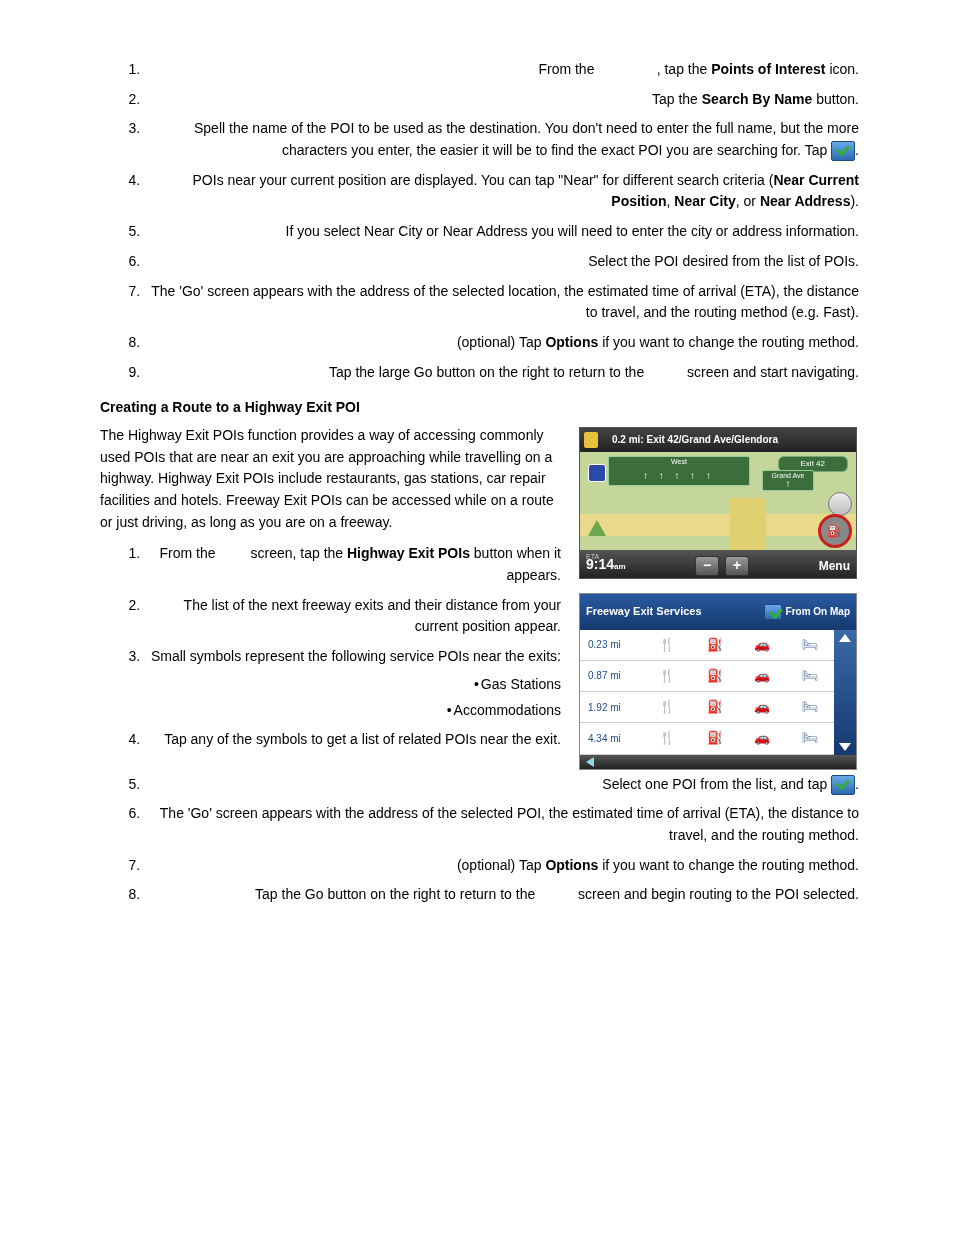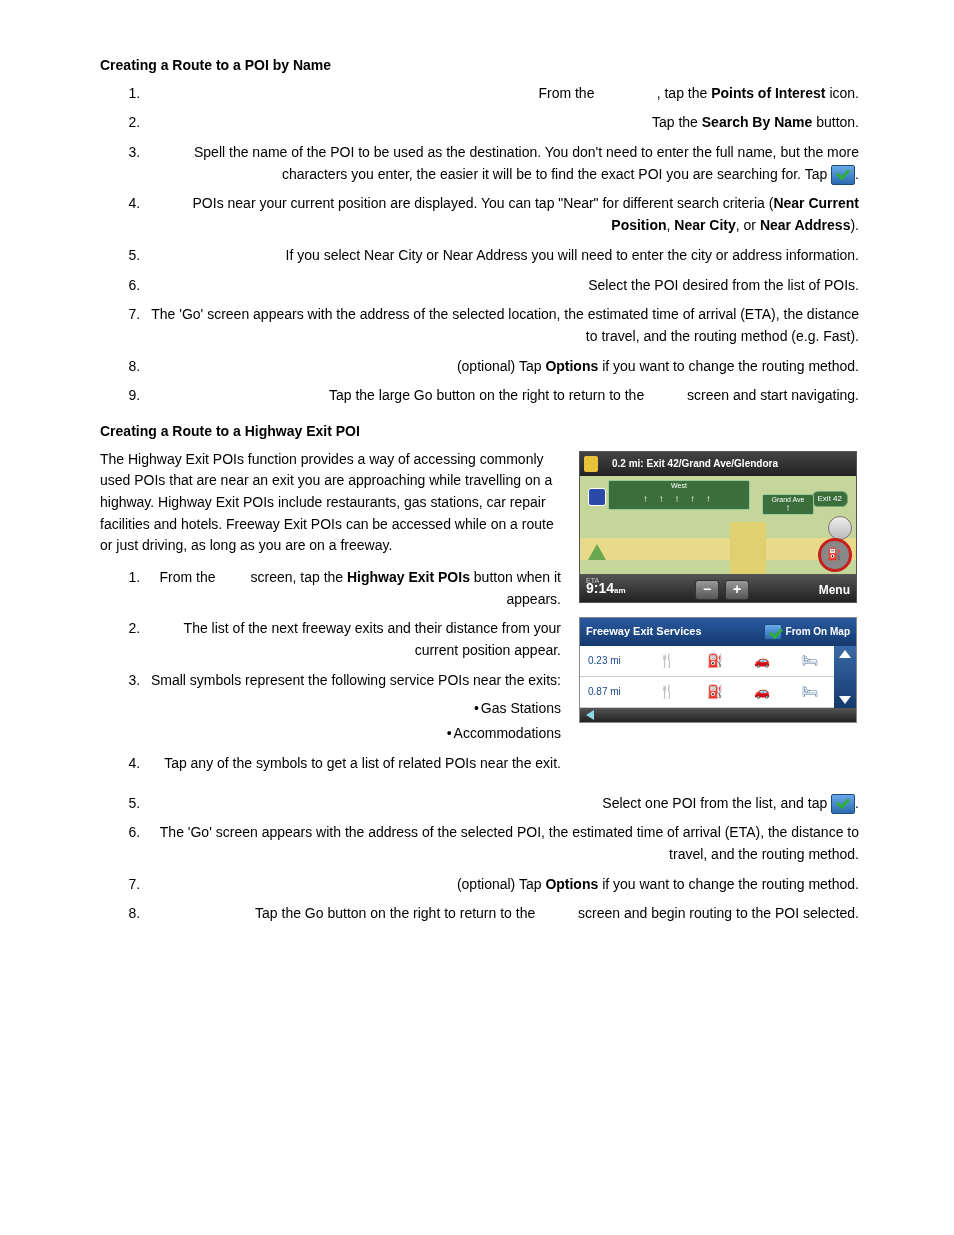--- a/index.html
+++ b/index.html
@@ -75,21 +75,21 @@
     color: #fff; font-size: 10px; font-weight: bold;
     display: flex; align-items: center; padding: 0 4px;
     gap: 14px;
   }
   .map-shot .topbar .shield {
     width: 14px; height: 16px; background: #e8c23a; border-radius: 2px;
   }
   .map-shot .exit-tag {
     position: absolute; top: 28px; right: 8px;
     background: #3b6e3b; color: #fff; font-size: 8px;
-    padding: 1px 5px; border: 1px solid #7aa67a; border-radius: 6px; margin-top: 11px;
+    padding: 1px 22px; border: 1px solid #7aa67a; border-radius: 6px;
   }
   .map-shot .green-sign {
     position: absolute; top: 28px; left: 28px; width: 140px; height: 28px;
     background: #3b6e3b; border: 1px solid #9acb9a; border-radius: 2px;
     color: #fff; font-size: 8px; text-align: center;
   }
   .map-shot .green-sign .arrows { letter-spacing: 4px; font-size: 10px; }
   .map-shot .route-sign {
     position: absolute; top: 36px; left: 8px; width: 16px; height: 16px;
     background: #2a4aa8; border-radius: 3px; border: 1px solid #fff;
@@ -152,21 +152,21 @@
   .exit-table {
     width: 276px;
     border: 1px solid #888;
     font-size: 11px;
     margin-top: 14px;
     background: #fff;
   }
   .exit-table .hdr {
     background: linear-gradient(#2a5aa0,#14396e);
     color: #fff; display: flex; align-items: center;
-    height: 28px; padding: 0 6px; font-weight: bold;
+    height: 36px; padding: 0 6px; font-weight: bold;
     justify-content: space-between;
   }
   .exit-table .hdr .showmap {
     display: flex; align-items: center; gap: 4px; font-size: 10px;
   }
   .exit-table .hdr .check-icon { width:16px; height:14px; }
   .exit-table .body { display: flex; }
   .exit-table table { border-collapse: collapse; flex: 1; }
   .exit-table td {
     border-bottom: 1px solid #ccc;
@@ -207,21 +207,20 @@
     left: 100px;
     bottom: 40px;
     font-size: 13px;
   }
   .page-wrap { position: relative; min-height: 1235px; }
 </style>
 </head>
 <body>
 <div class="page-wrap">
 
-<h3>Creating a Route to a POI by Name</h3>
 <ol>
   <li>
     <span>From the </span><span style="white-space:pre;">               </span><span>, tap the </span><b>Points of Interest</b><span> icon.</span>
   </li>
   <li>
     <span>Tap the </span><b>Search By Name</b><span> button.</span>
   </li>
   <li>
     <span>Spell the name of the POI to be used as the destination. You don't need to enter the full name, but the more characters you enter, the easier it will be to find the exact POI you are searching for.  Tap  </span><span class="check-icon"></span><span>.</span>
   </li>
@@ -312,20 +311,34 @@
             <td><span class="svc car">🚗</span></td>
             <td><span class="svc bed">🛏</span></td>
           </tr>
           <tr>
             <td>0.87 mi</td>
             <td><span class="svc fork">🍴</span></td>
             <td><span class="svc pump">⛽</span></td>
             <td><span class="svc car">🚗</span></td>
             <td><span class="svc bed">🛏</span></td>
           </tr>
+          <tr>
+            <td>1.92 mi</td>
+            <td><span class="svc fork">🍴</span></td>
+            <td><span class="svc pump">⛽</span></td>
+            <td><span class="svc car">🚗</span></td>
+            <td><span class="svc bed">🛏</span></td>
+          </tr>
+          <tr>
+            <td>4.34 mi</td>
+            <td><span class="svc fork">🍴</span></td>
+            <td><span class="svc pump">⛽</span></td>
+            <td><span class="svc car">🚗</span></td>
+            <td><span class="svc bed">🛏</span></td>
+          </tr>
         </tbody>
             </table>
         <div class="scroll">
           <div class="arrow up"></div>
           <div class="arrow down"></div>
         </div>
       </div>
       <div class="footer">
         <div class="back"></div>
       </div>

